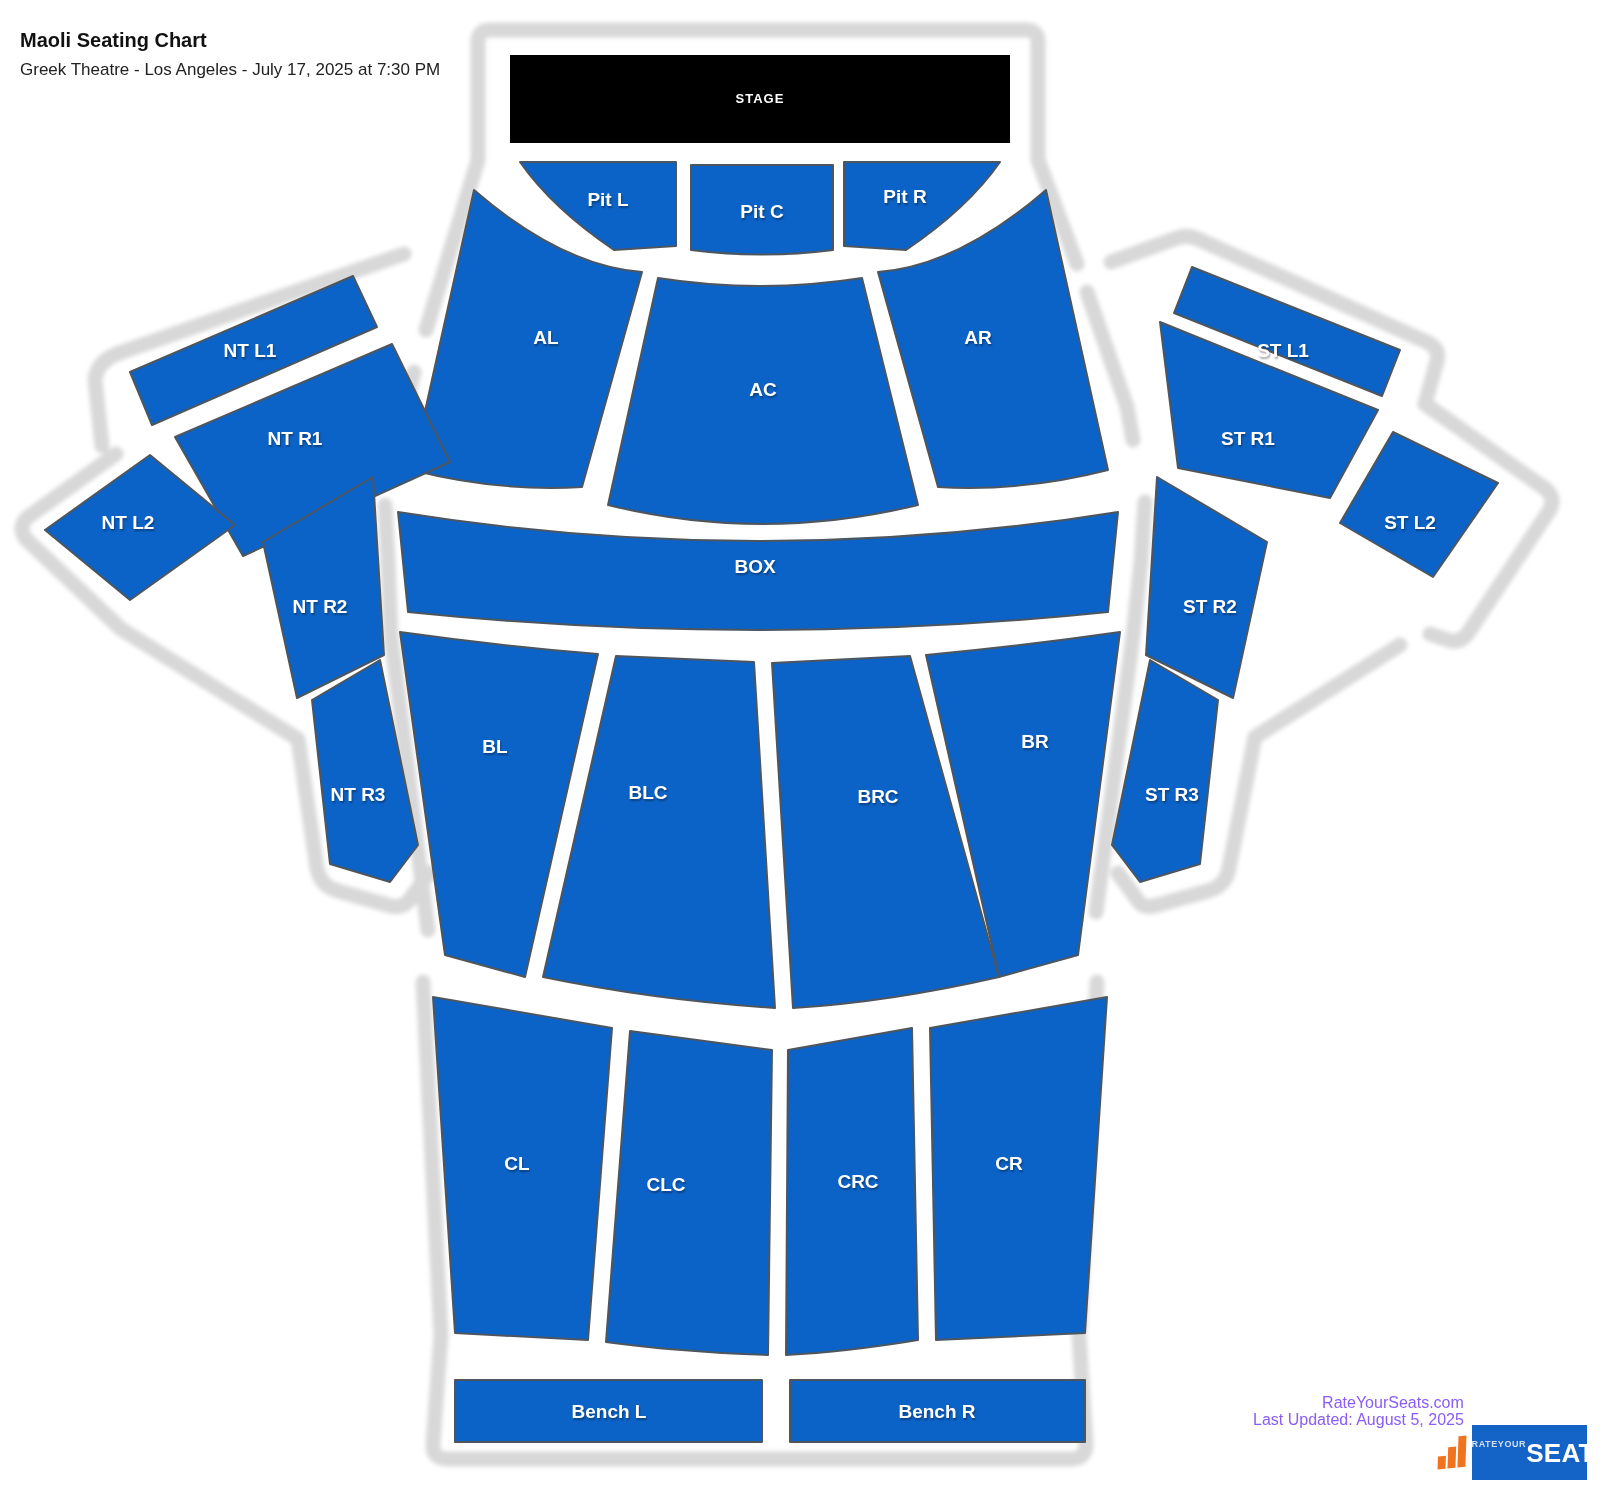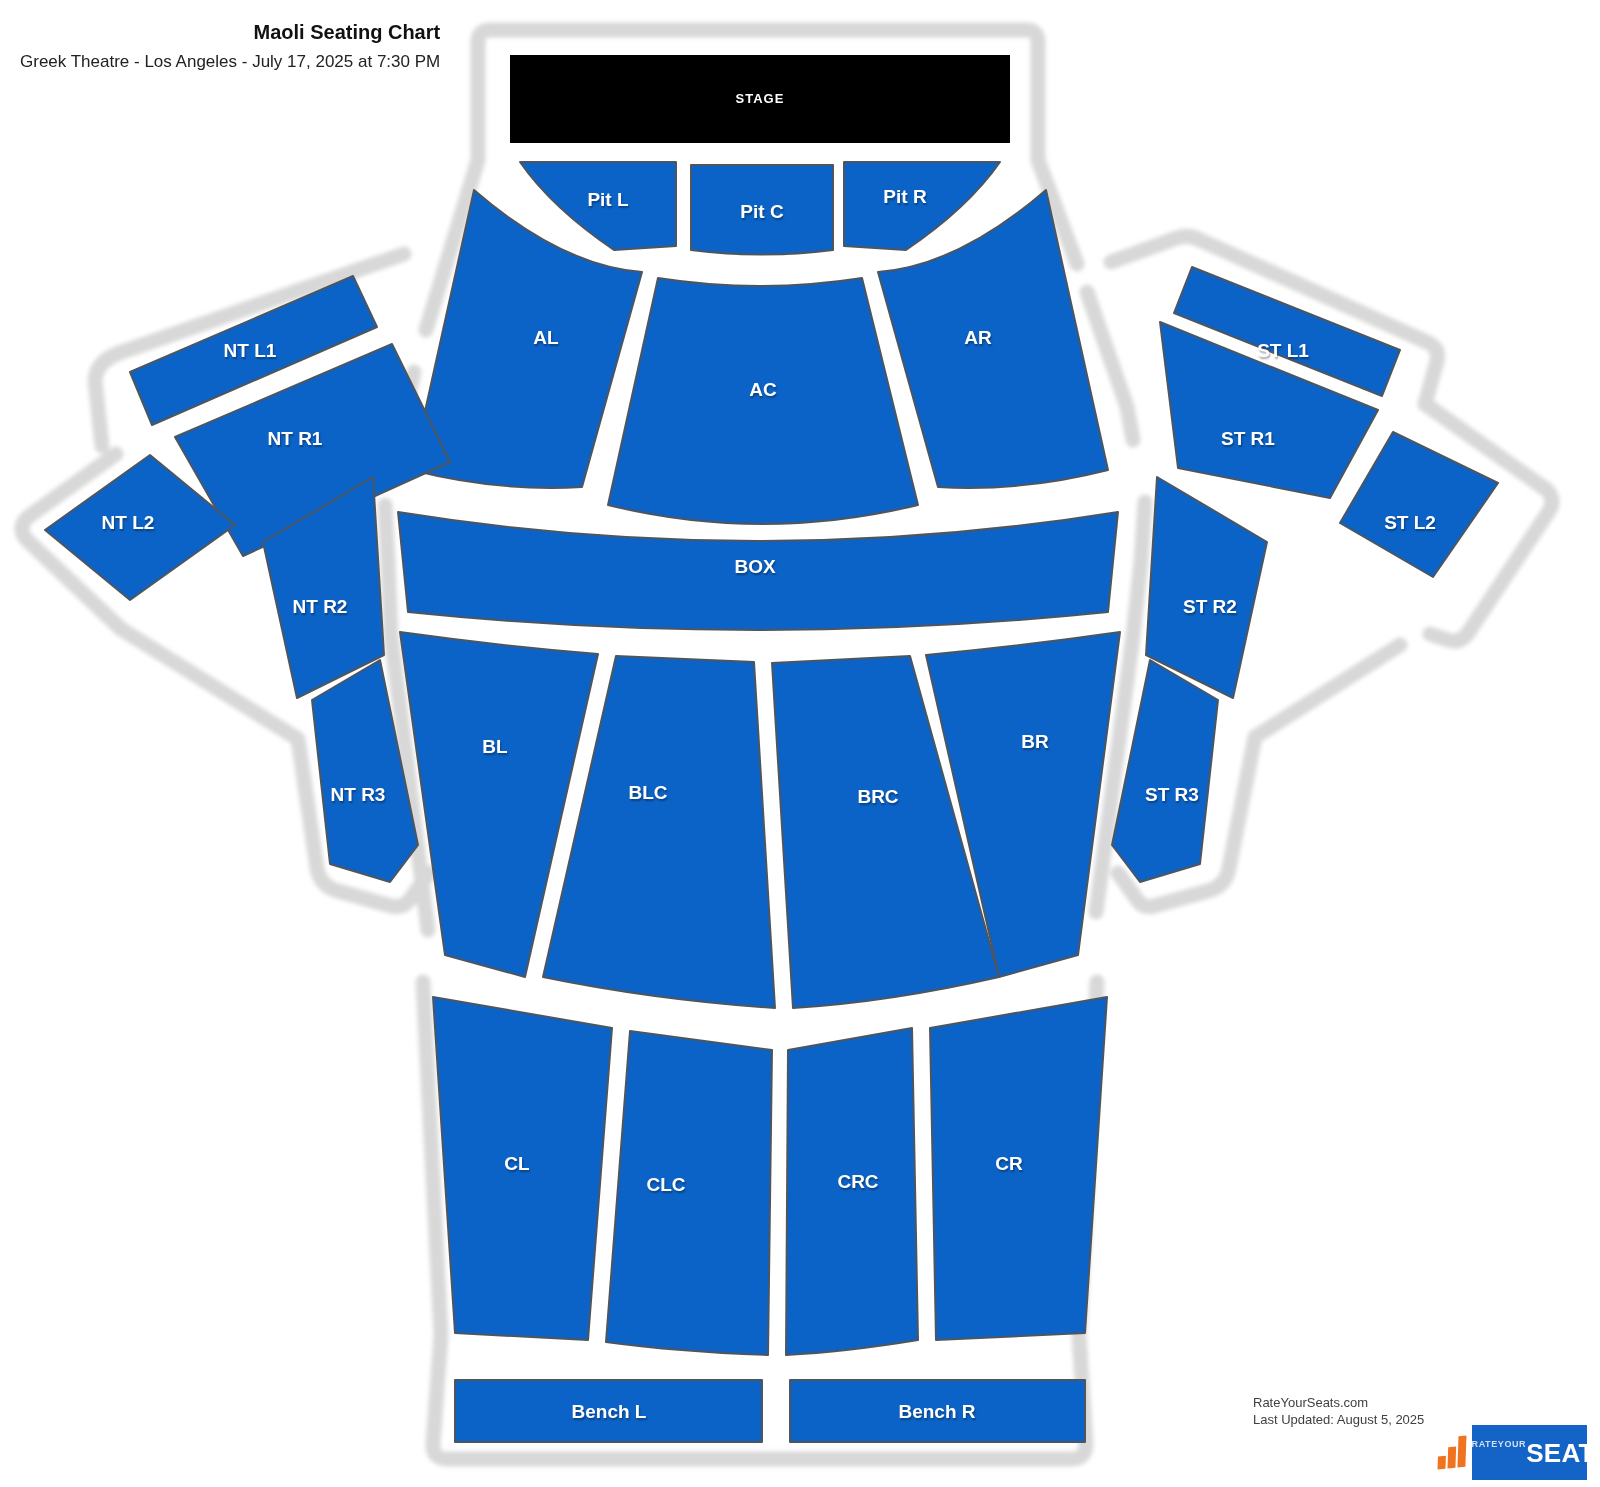--- a/index.html
+++ b/index.html
@@ -1,28 +1,28 @@
 <!DOCTYPE html>
 <html><head>
 <meta charset="utf-8">
 <style>
   html,body{margin:0;padding:0;background:#ffffff;}
   body{width:1600px;height:1487px;position:relative;font-family:"Liberation Sans",sans-serif;overflow:hidden;}
-  .hdr{position:absolute;left:20px;top:20px;z-index:5;text-align:right;}
+  .hdr{position:absolute;left:20px;top:28px;z-index:5;}
   .hdr h1{margin:0;font-size:20px;font-weight:bold;color:#111;line-height:24px;}
   .hdr p{margin:8px 0 10px 0;font-size:17px;color:#222;line-height:20px;}
   svg.map{position:absolute;left:0;top:0;}
   .outline{fill:none;stroke:#d8d8d8;stroke-width:15;stroke-linecap:round;stroke-linejoin:round;}
   .sec{fill:#0c63c7;stroke:#4d565f;stroke-width:2;stroke-linejoin:round;}
   .sec-label{fill:#ffffff;font-weight:bold;font-size:19px;text-anchor:middle;
              font-family:"Liberation Sans",sans-serif;text-shadow:1px 2px 2px rgba(0,0,0,.35);}
   .stage-rect{fill:#000000;}
   .stage-label{fill:#ffffff;font-weight:bold;font-size:13px;letter-spacing:1px;text-anchor:middle;
              font-family:"Liberation Sans",sans-serif;}
-  .ftr{position:absolute;left:1253px;top:1394px;font-size:13px;color:#404040;line-height:17px;z-index:5;}
+  .ftr{position:absolute;left:1253px;top:1394px;font-size:16px;color:#8b5cf6;line-height:17px;z-index:5;text-align:right;}
   .logo{position:absolute;left:1472px;top:1425px;width:115px;height:55px;background:#1464c8;
         display:flex;align-items:center;justify-content:center;gap:5px;z-index:5;}
   .logo-bars{display:flex;align-items:flex-end;gap:2px;transform:rotate(-6deg) skewX(-8deg);margin-right:1px;}
   .logo-bars i{display:block;background:#f0731f;width:8px;}
   .logo-bars i.b1{height:13px;}
   .logo-bars i.b2{height:21px;}
   .logo-bars i.b3{height:31px;}
   .logo-text{display:flex;flex-direction:row;line-height:1;}
   .logo-text .l1{font-size:9px;font-weight:bold;color:#d4deee;letter-spacing:.6px;}
   .logo-text .l2{font-size:26px;font-weight:800;color:#ffffff;letter-spacing:.3px;}

